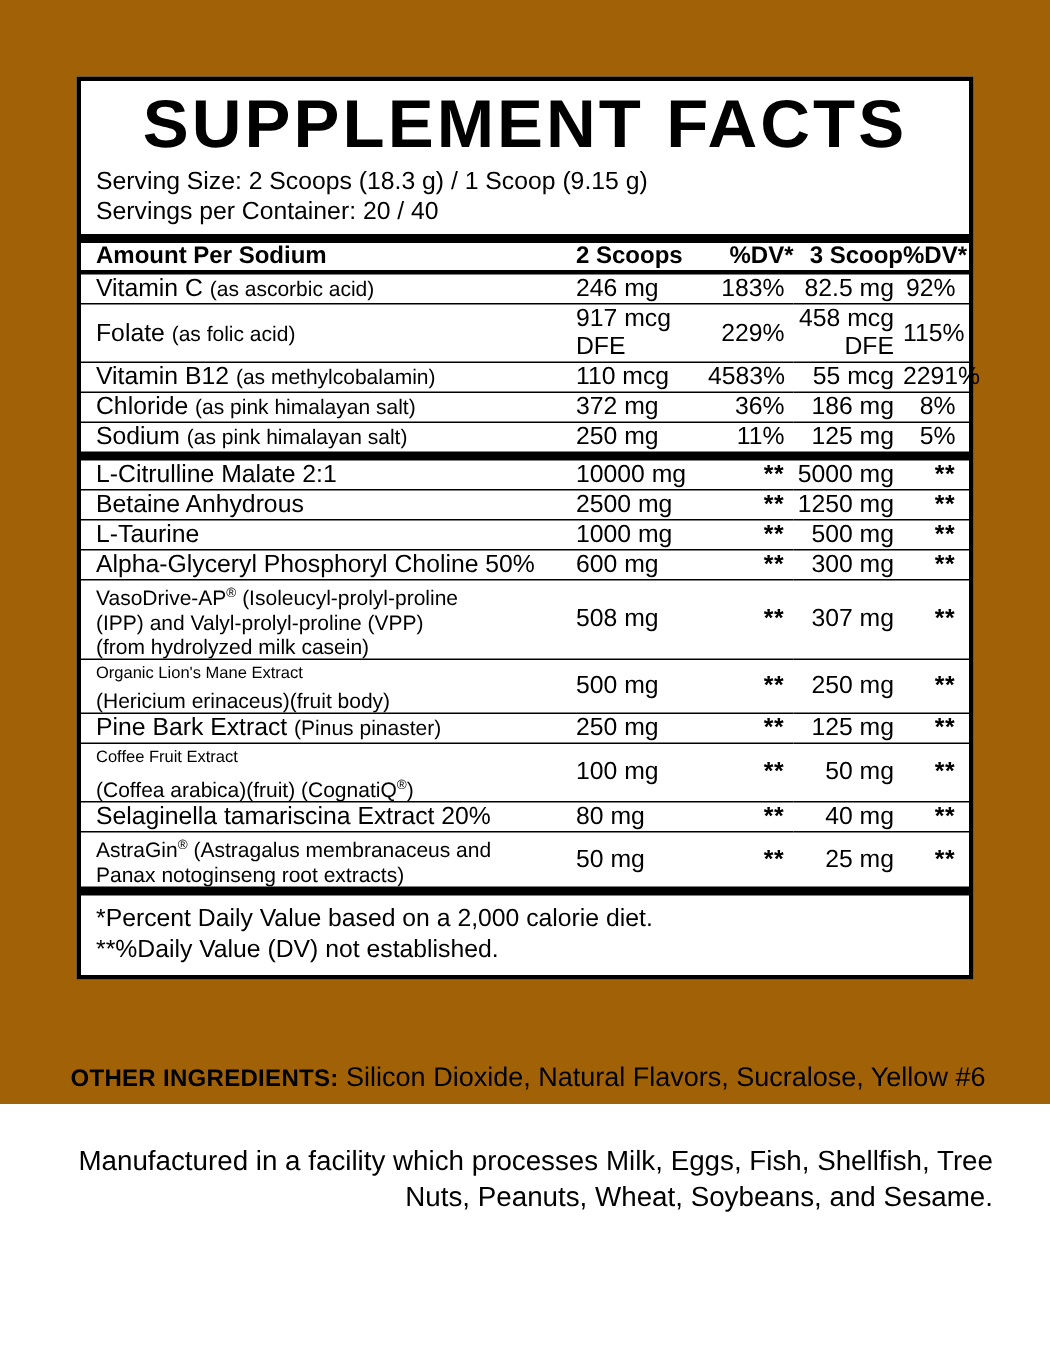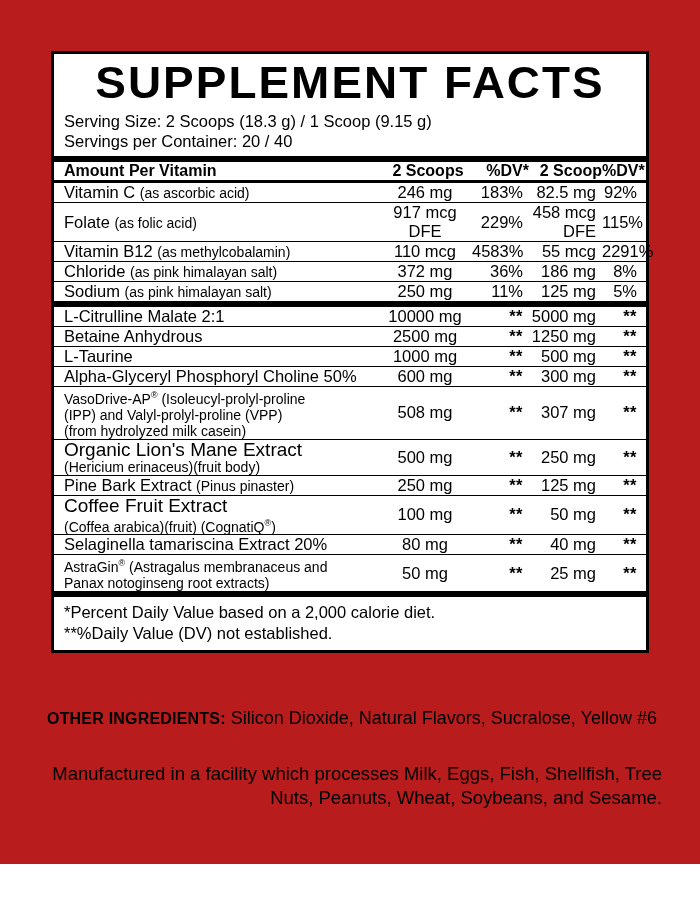--- a/index.html
+++ b/index.html
@@ -12,22 +12,22 @@
 
   body {
     font-family: "Liberation Sans", sans-serif;
     color: #000000;
     -webkit-font-smoothing: antialiased;
   }
 
   .page {
     position: relative;
     width: 700px;
-    height: 864px;
-    background: #b91c1c;
+    height: 736px;
+    background: #a16207;
   }
 
   
   .panel {
     position: absolute;
     left: 51px;
     top: 51px;
     width: 598px;
     border: 3px solid #000;
     background: #fff;
@@ -62,21 +62,21 @@
     border-collapse: collapse;
     table-layout: fixed;
   }
 
   table.sf td {
     vertical-align: middle;
     padding: 0;
   }
 
   .c-name  { width: 330px; }
-  .c-amt2  { width: 88px;  text-align: center; }
+  .c-amt2  { width: 88px;  text-align: left; }
   .c-dv2   { width: 57px;  text-align: right; }
   .c-amt1  { width: 73px;  text-align: right; }
   .c-dv1   { width: 44px;  text-align: right; }
 
   .hdr td {
     font-weight: bold;
     font-size: 16px;
     padding: 3px 0 4px 0;
   }
   .hdr td.c-name { padding-left: 10px; }
@@ -100,21 +100,21 @@
     font-size: 14px;
   }
   .tiny-val { font-size: 14.5px; }
   .subline {
     display: block;
     font-size: 14px;
     line-height: 16px;
   }
   .nameline {
     display: block;
-    font-size: 19px;
+    font-size: 11px;
     line-height: 19px;
   }
   .multi td { padding-top: 3px; padding-bottom: 4px; }
   .stars { font-weight: bold; letter-spacing: 0.5px; font-size: 15px; }
   sup.reg { font-size: 9px; vertical-align: super; }
 
   .footnotes {
     padding: 5px 10px 6px 10px;
     font-size: 16.5px;
     line-height: 21px;
@@ -159,24 +159,24 @@
     <div class="serving-block">
       <div>Serving Size: 2 Scoops (18.3 g) / 1 Scoop (9.15 g)</div>
       <div>Servings per Container: 20 / 40</div>
     </div>
 
     <div class="rule-thick"></div>
 
     <table class="sf">
       <tbody>
           <tr class="hdr">
-        <td class="c-name">Amount Per Vitamin</td>
+        <td class="c-name">Amount Per Sodium</td>
         <td class="c-amt2">2 Scoops</td>
         <td class="c-dv2">%DV*</td>
-        <td class="c-amt1">2 Scoop</td>
+        <td class="c-amt1">3 Scoop</td>
         <td class="c-dv1">%DV*</td>
       </tr>
     </tbody>
       </table>
 
     <div class="rule-med"></div>
 
     <table class="sf">
       <tbody>
 

